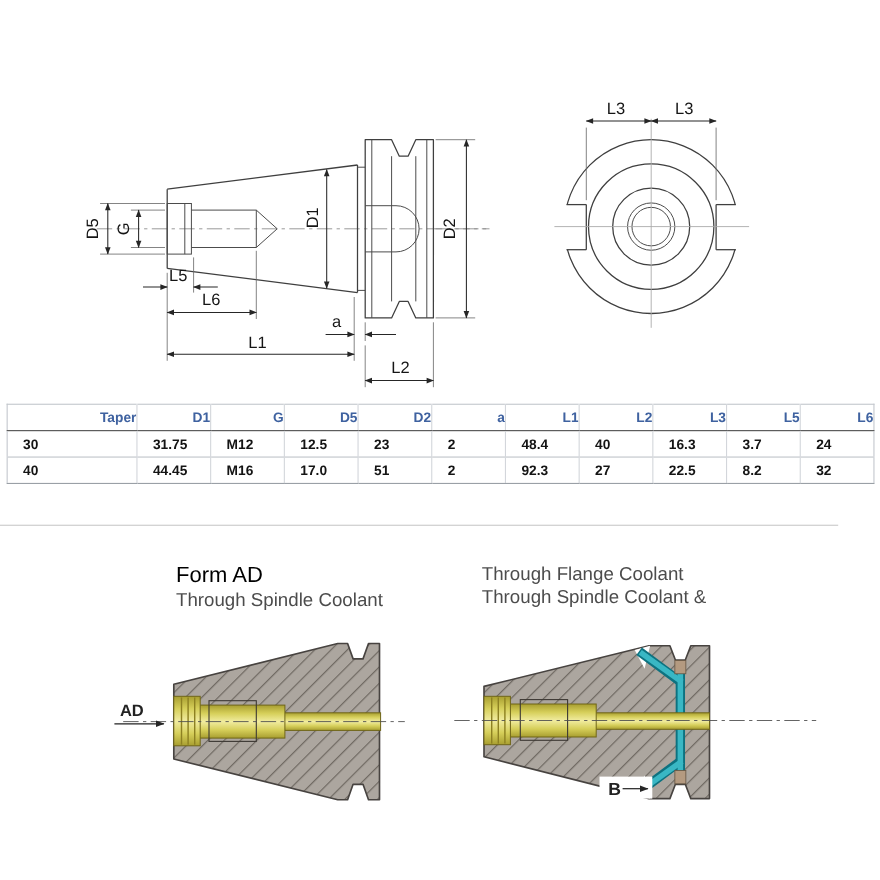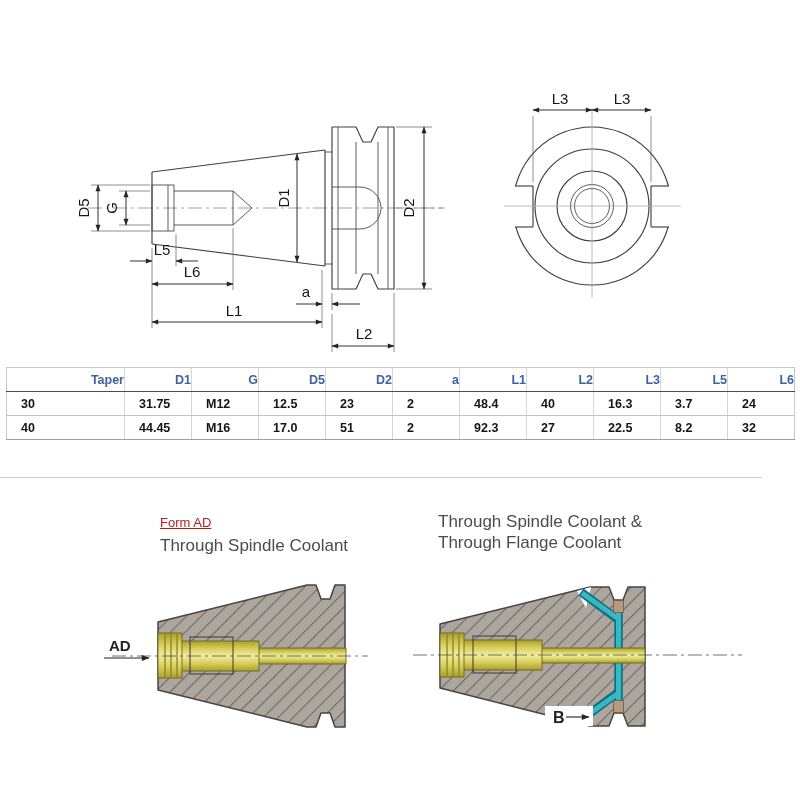--- a/index.html
+++ b/index.html
@@ -24,21 +24,21 @@
              border-left:1px solid #d3d6db;overflow:hidden;white-space:nowrap;font-weight:bold;}
   .dim-table th:first-child,.dim-table td:first-child{border-left:none;width:103px;}
   .dim-table th{color:#3f62a0;font-weight:600;border-bottom:1.6px solid #4c4c4c;text-align:right;}
   .dim-table td{border-bottom:1px solid #bfc3c9;}
   .dim-table tr:last-child td{border-bottom:1px solid #9aa0a6;}
 
   
   .divider{position:absolute;left:0;top:477px;width:762px;height:0;
            border-top:1.6px solid #c9c9c9;}
   .form-title-block{position:absolute;top:511px;}
-  .form-title-block .t{font-size:13px;color:#b91c1c;line-height:24px;text-decoration:underline;}
+  .form-title-block .t{font-size:20px;color:#000000;line-height:24px;}
   .form-title-block .s{font-size:17px;color:#4c4c4c;line-height:21px;}
   #form-ad-titles{left:160px;}
   #form-adb-titles{left:438px;}
 </style>
 </head>
 <body>
 
 <div class="page">
 
   
@@ -196,22 +196,22 @@
   </table>
 
   
   <div class="divider"></div>
 
   <div class="form-title-block" id="form-ad-titles">
     <div class="t">Form AD</div>
     <div class="s">Through Spindle Coolant</div>
   </div>
   <div class="form-title-block" id="form-adb-titles">
+    <div class="s">Through Flange Coolant</div>
     <div class="s">Through Spindle Coolant &amp;</div>
-    <div class="s">Through Flange Coolant</div>
   </div>
 
   <svg style="position:absolute;left:0;top:480px;" width="800" height="310" viewBox="0 480 800 310">
     <defs>
       <pattern id="hatch" width="10.5" height="10.5" patternUnits="userSpaceOnUse" patternTransform="rotate(45)">
         <rect width="10.5" height="10.5" fill="#aca69f"></rect>
         <line x1="0" y1="0" x2="0" y2="10.5" stroke="#6f6962" stroke-width="2.2"></line>
       </pattern>
       <linearGradient id="gold" x1="0" y1="0" x2="0" y2="1">
         <stop offset="0" stop-color="#a89e30"></stop>

